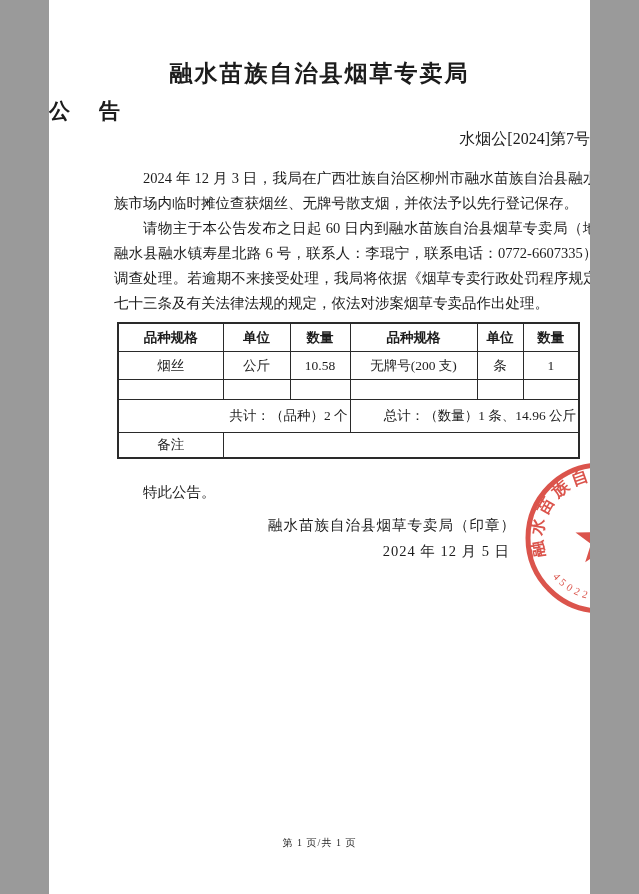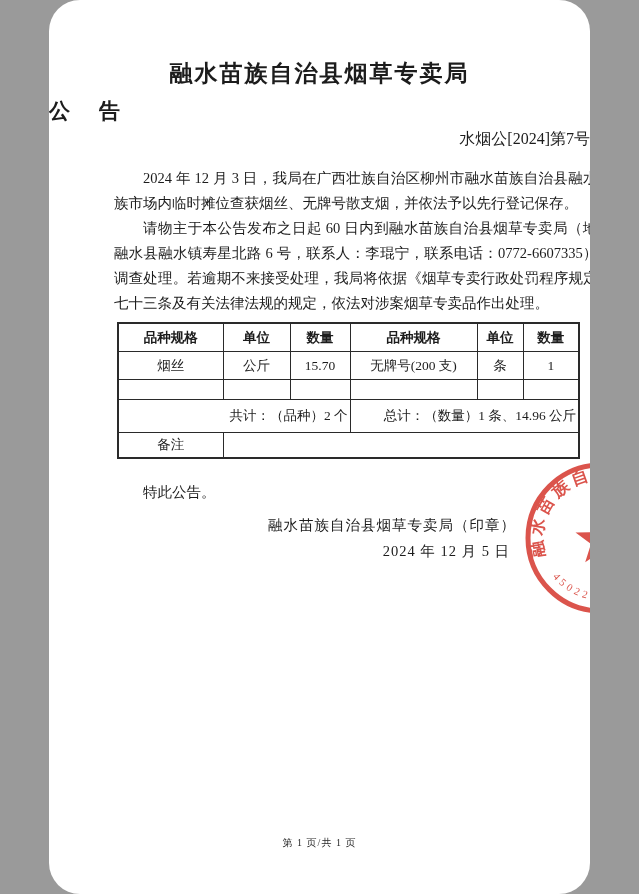--- a/index.html
+++ b/index.html
@@ -4,21 +4,20 @@
 <style>
   html,body{margin:0;padding:0;background:#9a9a9a;}
   .page{
     position:relative;
     width:541px;height:894px;
     margin:0 auto;
     background:#ffffff;
     font-family:"Liberation Serif","DejaVu Serif",serif;
     color:#1c1c1c;
     overflow:hidden;
-    border-radius:31px;
   }
   .org-title{
     position:absolute;top:58px;left:0;width:100%;
     text-align:center;font-size:23px;font-weight:bold;letter-spacing:2px;
   }
   .notice-title{
     position:absolute;top:97px;left:0;width:100%;
     text-align:left;font-size:21px;font-weight:bold;letter-spacing:4px;
   }
   .doc-number{
@@ -95,21 +94,21 @@
         <td>品种规格</td>
         <td>单位</td>
         <td>数量</td>
         <td>品种规格</td>
         <td>单位</td>
         <td>数量</td>
       </tr>
       <tr class="row-data">
         <td>烟丝</td>
         <td>公斤</td>
-        <td>15.70</td>
+        <td>10.58</td>
         <td>无牌号(200 支)</td>
         <td>条</td>
         <td>1</td>
       </tr>
       <tr class="row-empty">
         <td></td>
         <td></td>
         <td></td>
         <td></td>
         <td></td>

